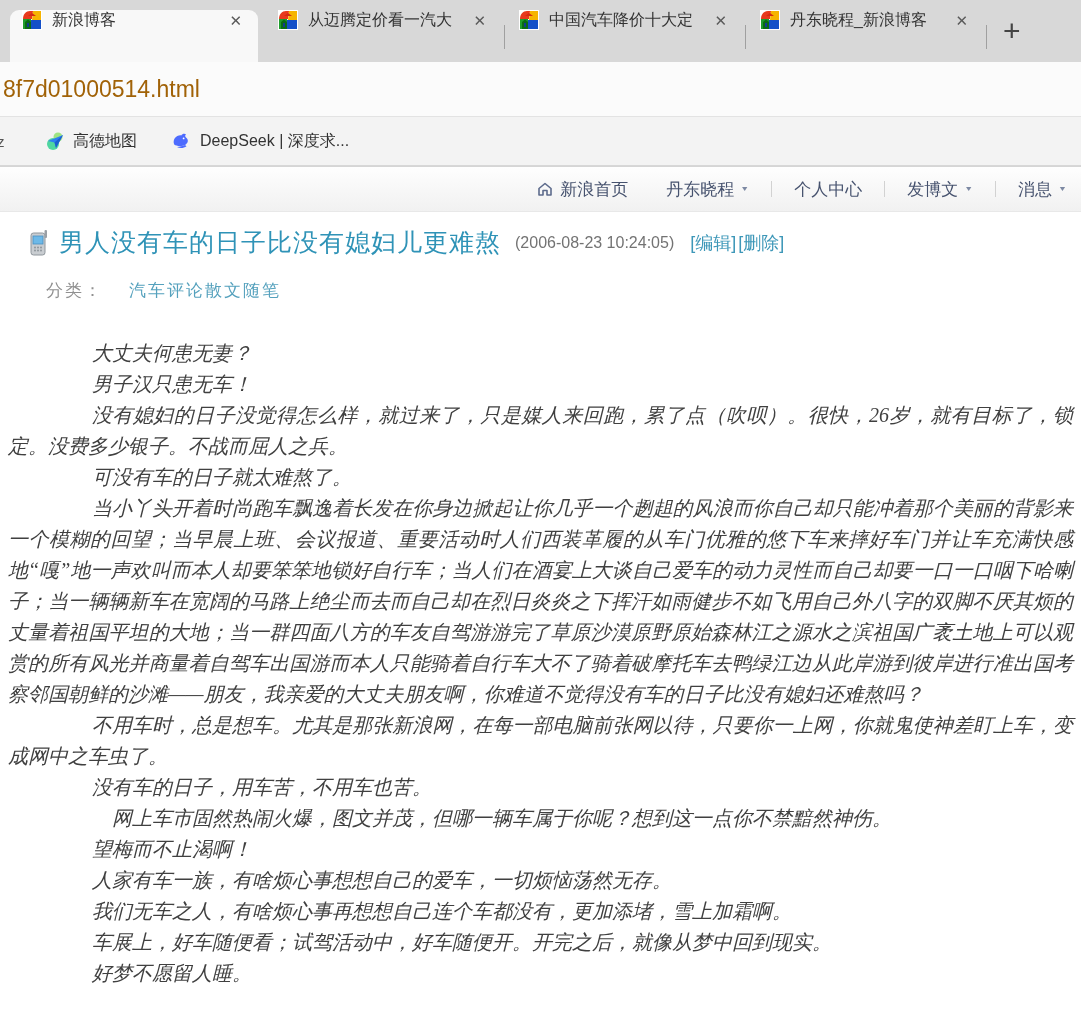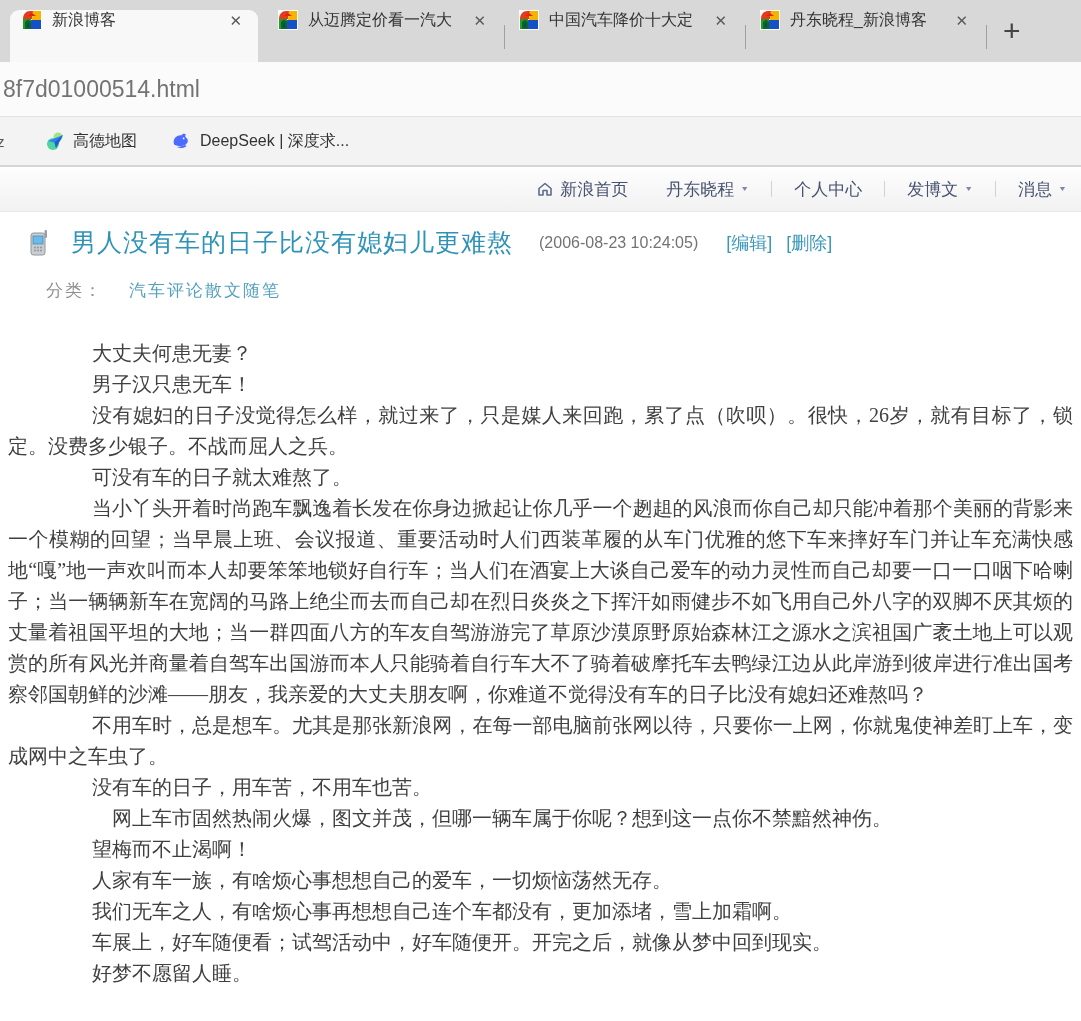--- a/index.html
+++ b/index.html
@@ -13,21 +13,21 @@
   .tab.inactive { width:236px; }
   .tab-title { font-size:16px; color:#333; margin-left:10px; flex:1; white-space:nowrap; overflow:hidden; }
   .tab-close { font-size:15px; color:#5a5a5a; padding:2px 6px; border-radius:50%; cursor:pointer; flex:0 0 auto; }
   .tab-divider { width:1px; height:24px; background:#a0a0a0; margin:0 2px 13px 2px; }
   .newtab { font-size:30px; font-weight:300; color:#444; margin:0 0 16px 14px; line-height:1; cursor:pointer; }
   .favicon { width:20px; height:20px; flex:0 0 auto; }
 
   
   .toolbar { height:55px; background:#fbfbfb; border-bottom:1px solid #e3e3e3;
              display:flex; align-items:center; }
-  .url-text { font-size:23px; color:#737373; margin-left:3px; white-space:nowrap; }
+  .url-text { font-size:23px; color:#a16207; margin-left:3px; white-space:nowrap; }
 
   
   .bookmarks { height:49px; background:#f3f3f3; border-bottom:1px solid #d7d7d7;
                display:flex; align-items:center; }
   .bm-partial { font-size:15px; color:#555; width:14px; overflow:hidden; margin-left:-3px; }
   .bm-item { display:flex; align-items:center; margin-left:34px; cursor:pointer; }
   .bm-item .bm-label { font-size:16px; color:#333; margin-left:8px; white-space:nowrap; }
 
   
   .sitenav { height:46px; border-top:1px solid #d5d5d5;
@@ -35,32 +35,32 @@
              border-bottom:1px solid #e8e8e8;
              display:flex; align-items:center; justify-content:flex-end; padding-right:14px; }
   .nav-item { display:flex; align-items:center; font-size:17px; color:#46526e; cursor:pointer; white-space:nowrap; }
   .nav-gap { width:38px; }
   .nav-sep { width:1px; height:16px; background:#d2d2d2; margin:0 22px; }
   .caret { font-size:9px; color:#7d89a3; margin-left:6px; transform:scaleY(.8); }
   .home-ic { margin-right:7px; display:flex; }
 
   
   .content { background:#fff; padding:0 8px; }
-  .title-row { display:flex; align-items:center; padding:14px 0 0 22px;gap:12px; }
+  .title-row { display:flex; align-items:center; padding:14px 0 0 22px; }
   .post-title { font-size:25px; color:#2f93b7; margin-left:10px; letter-spacing:1px; white-space:nowrap; }
   .post-time { font-size:16px; color:#737373; margin-left:14px; white-space:nowrap; }
   .post-act { font-size:18px; color:#3d97b8; margin-left:16px; cursor:pointer; white-space:nowrap; }
   .post-act + .post-act { margin-left:2px; }
   .cat-row { display:flex; margin:20px 0 0 38px; }
   .cat-label { font-size:17px; color:#909090; letter-spacing:2px; }
   .cat-link { font-size:17px; color:#55a1bd; margin-left:26px; letter-spacing:2px; cursor:pointer;font-family:Liberation Mono, monospace; }
 
   .article { margin-top:36px; font-family:"Liberation Serif","DejaVu Serif",serif;
              font-size:20px; line-height:31px; color:#404040; text-align:justify; }
-  .article p { text-indent:84px; }
+  .article p { text-indent:84px;font-style:italic; }
   .article p.extra-indent { text-indent:104px; }
 
   .phone-ic, .nav-home-svg { display:block; }
 </style>
 </head>
 <body>
 
 <div class="tabbar">
 
   <div class="tab active">

